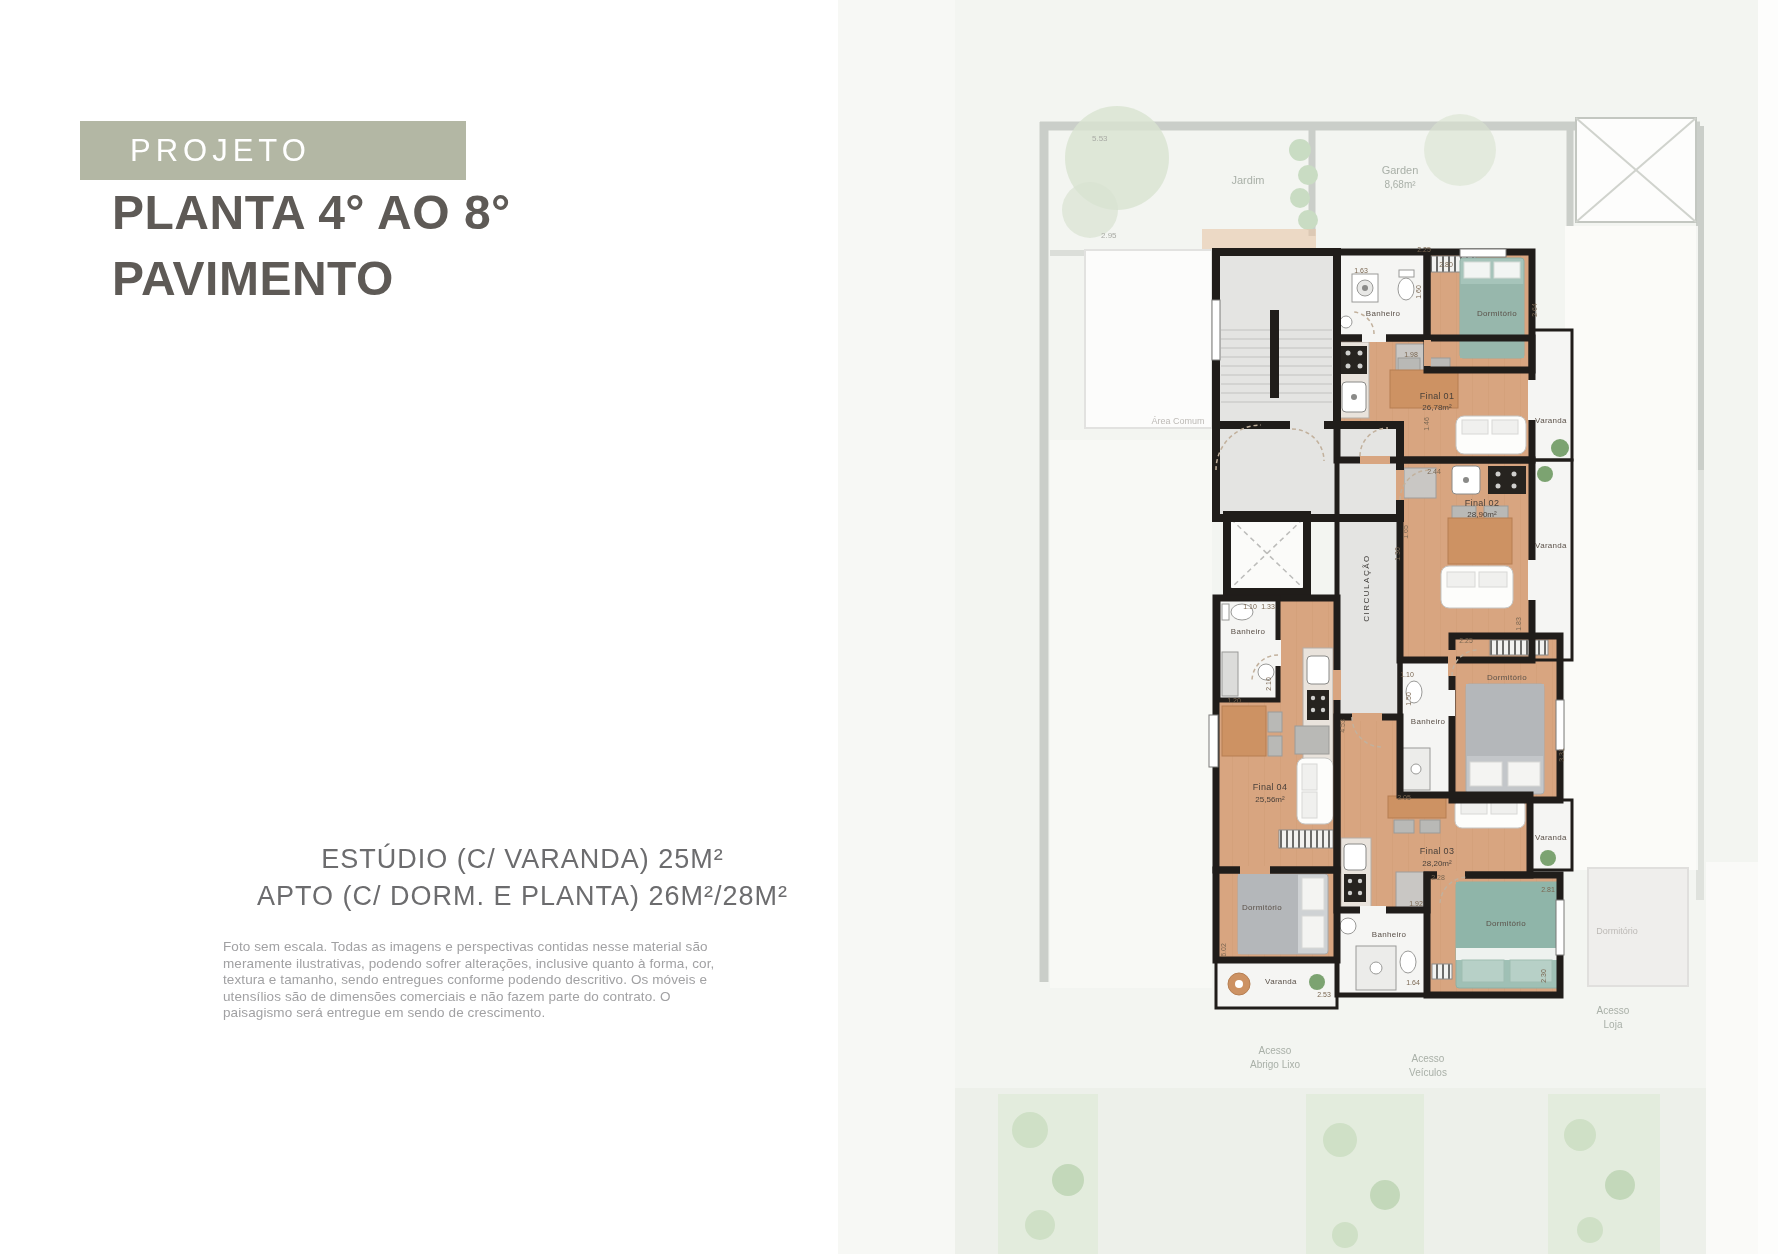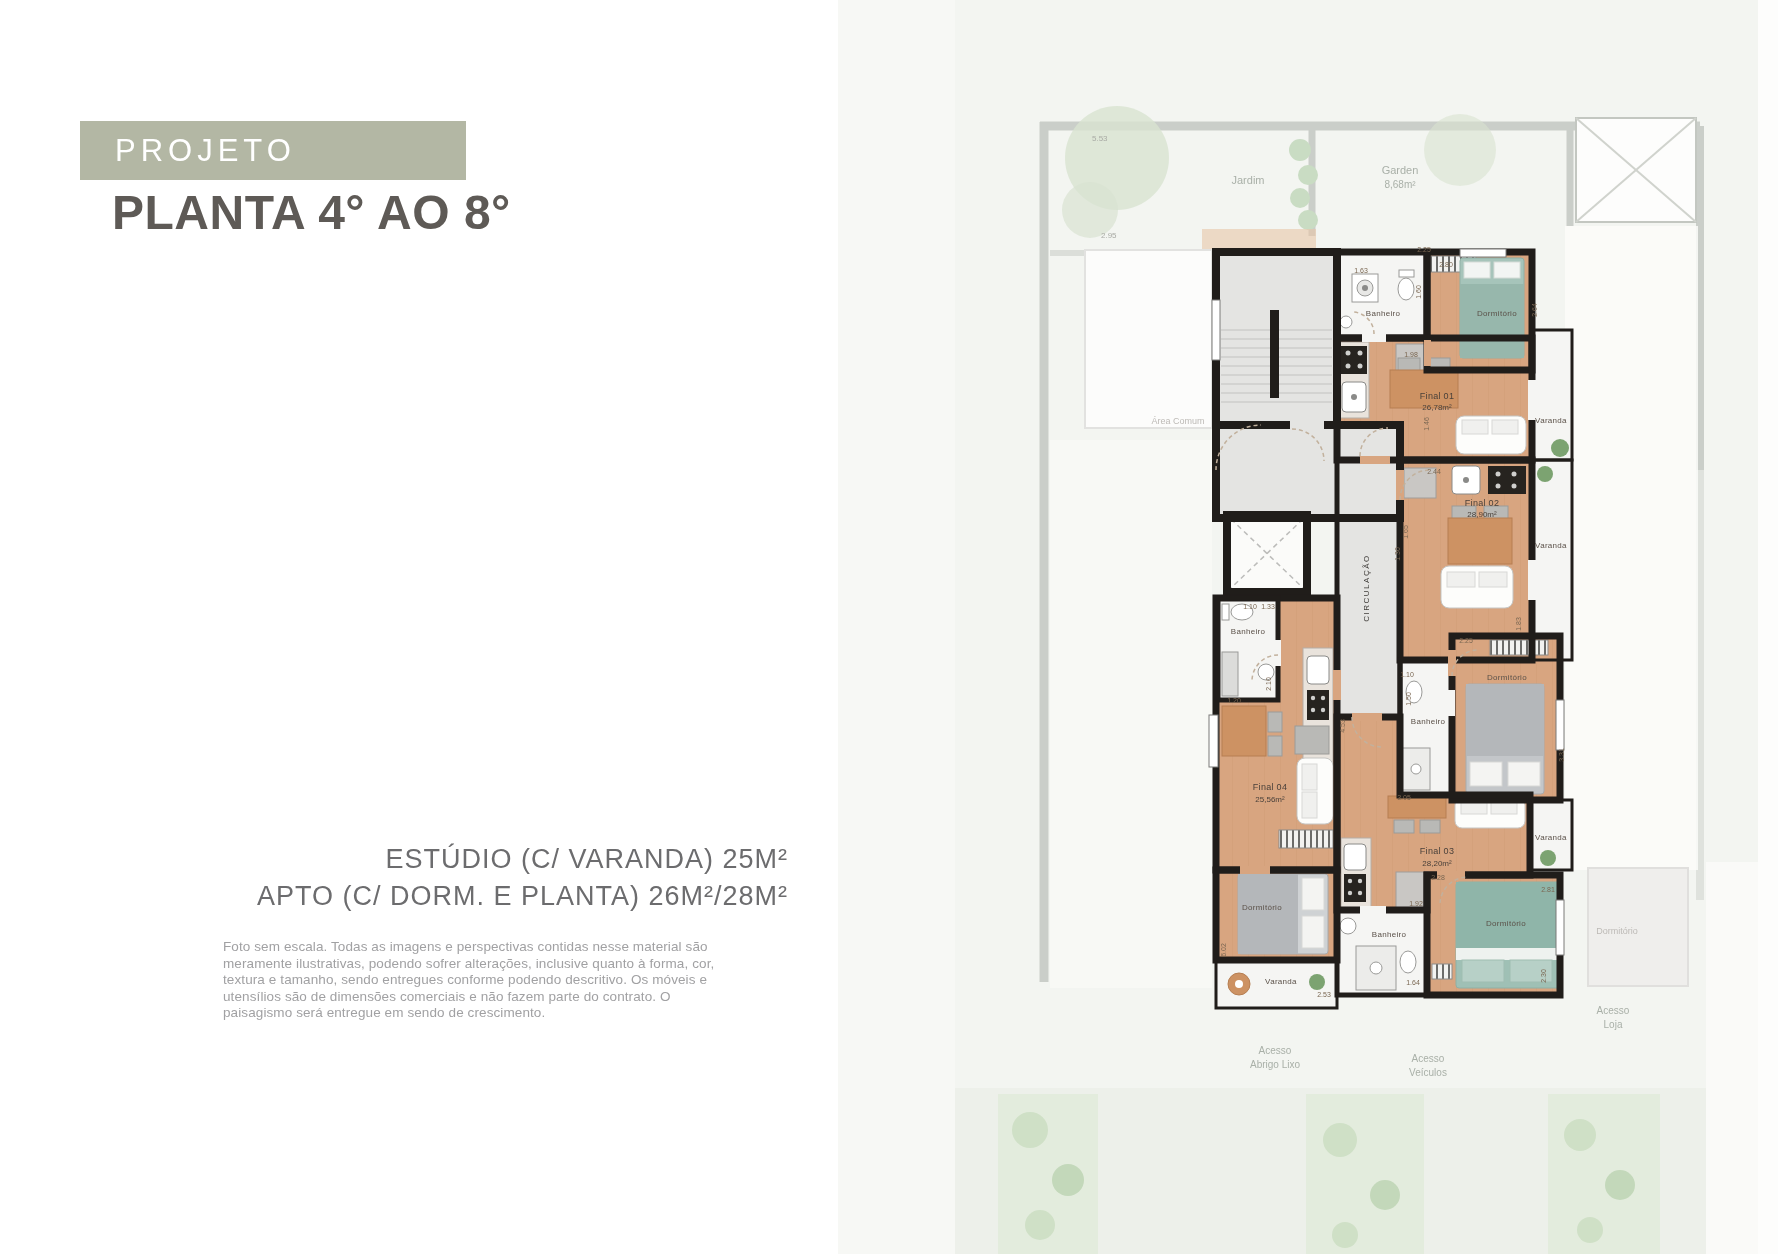--- a/index.html
+++ b/index.html
@@ -1,23 +1,23 @@
 <!DOCTYPE html>
 <html><head>
 <meta charset="utf-8">
 <style>
   html,body{margin:0;padding:0;background:#ffffff;}
   .page{position:relative;width:1778px;height:1254px;overflow:hidden;background:#ffffff;
         font-family:"Liberation Sans",sans-serif;}
   .badge{position:absolute;left:80px;top:121px;width:386px;height:59px;background:#b3b7a4;
          color:#ffffff;font-size:31px;letter-spacing:5px;font-weight:500;display:flex;
-         align-items:center;padding-left:35px;box-sizing:border-box;}
+         align-items:center;padding-left:50px;box-sizing:border-box;}
   .title{position:absolute;left:112px;top:180px;color:#5e5a56;font-size:48px;line-height:66px;
          font-weight:700;letter-spacing:0.5px;}
-  .specs{position:absolute;right:990px;top:841px;text-align:right;color:#6c6c6e;font-size:27px;
+  .specs{position:absolute;right:990px;top:841px;text-align:center;color:#6c6c6e;font-size:27px;
          line-height:37px;letter-spacing:1px;}
   .disclaimer{position:absolute;right:990px;top:939px;width:565px;text-align:left;color:#a1a1a3;
          font-size:13.5px;line-height:16.5px;letter-spacing:0.1px;}
   svg.plan{position:absolute;left:0;top:0;}
   svg text{font-family:"Liberation Sans",sans-serif;}
   .room-lbl{fill:#5b5149;font-size:8px;letter-spacing:0.3px;}
   .unit-name{fill:#4a413a;font-size:9px;letter-spacing:0.3px;}
   .unit-area{fill:#4a413a;font-size:8px;}
   .dim{fill:#7a6752;font-size:7px;}
   .dim-faded{fill:#a9aba5;font-size:8px;}
@@ -31,20 +31,21 @@
 <body>
 
 <div class="page">
 
   <div class="badge">
     <span>PROJETO</span>
   </div>
 
   <div class="title">
     <div>PLANTA 4° AO 8°</div>
+    <div>PAVIMENTO</div>
   </div>
 
   <div class="specs">
     <div>ESTÚDIO (C/ VARANDA) 25M²</div>
     <div>APTO (C/ DORM. E PLANTA) 26M²/28M²</div>
   </div>
 
   <div class="disclaimer">
     <div>Foto sem escala. Todas as imagens e perspectivas contidas nesse material são</div>
     <div>meramente ilustrativas, podendo sofrer alterações, inclusive quanto à forma, cor,</div>

